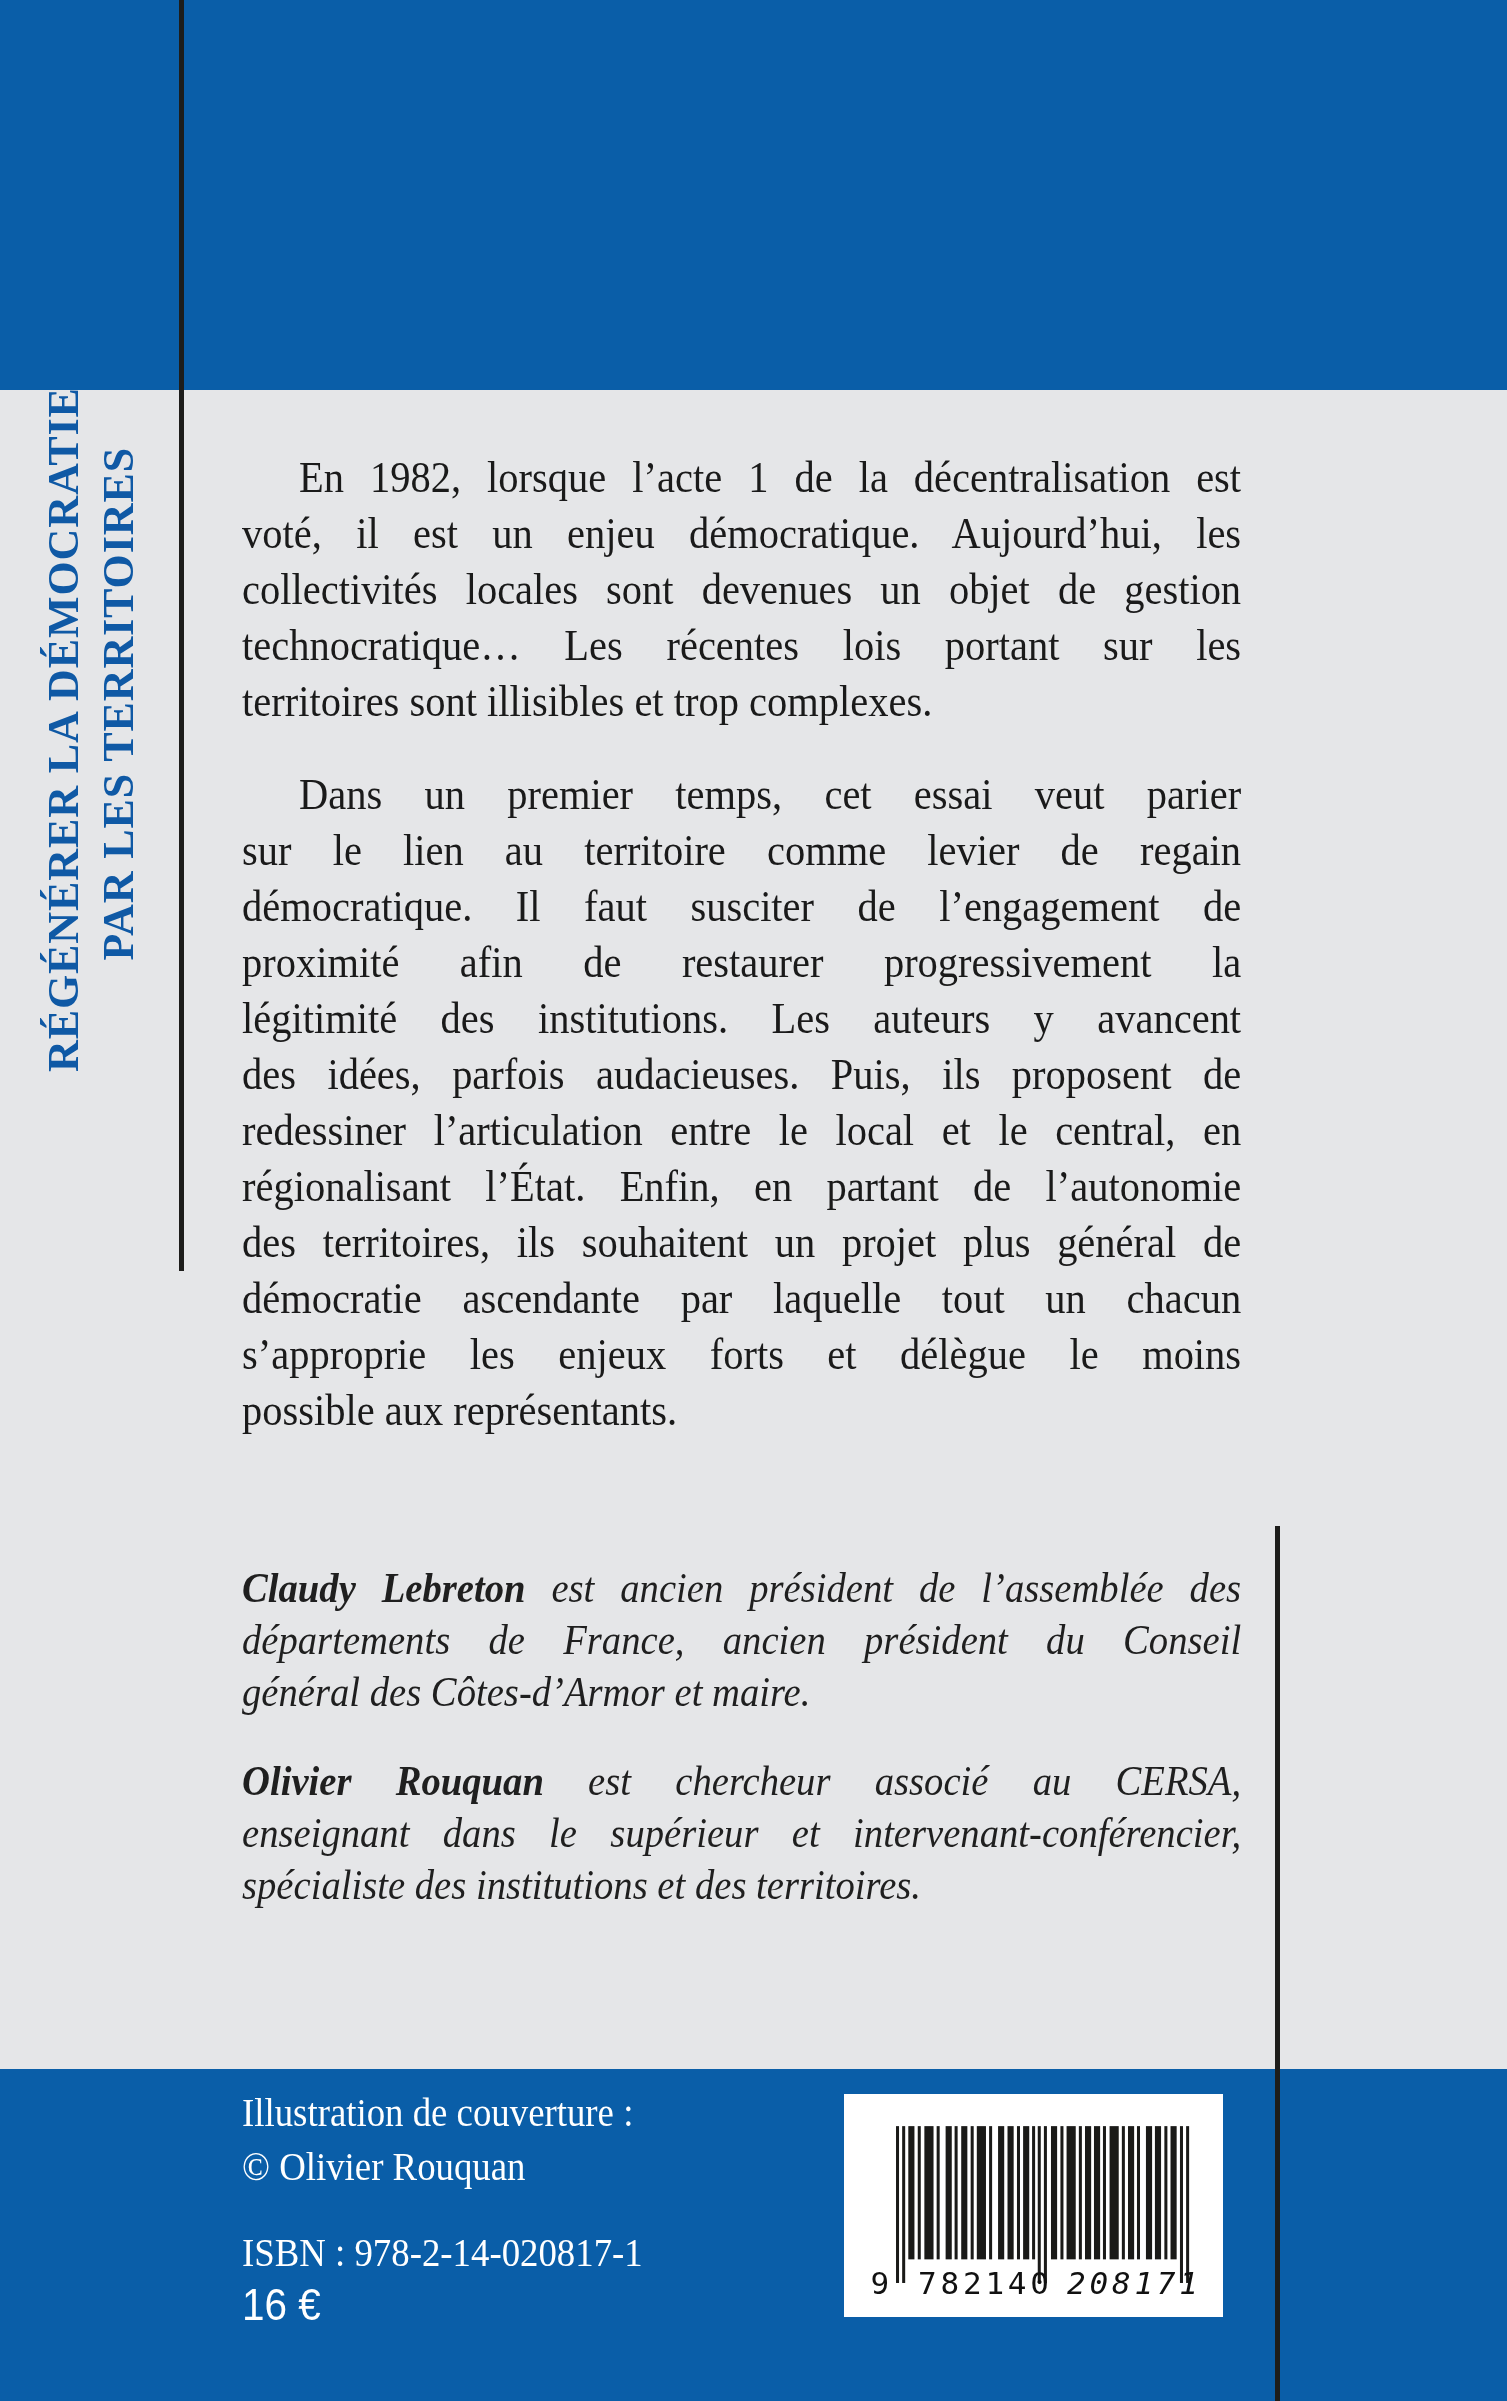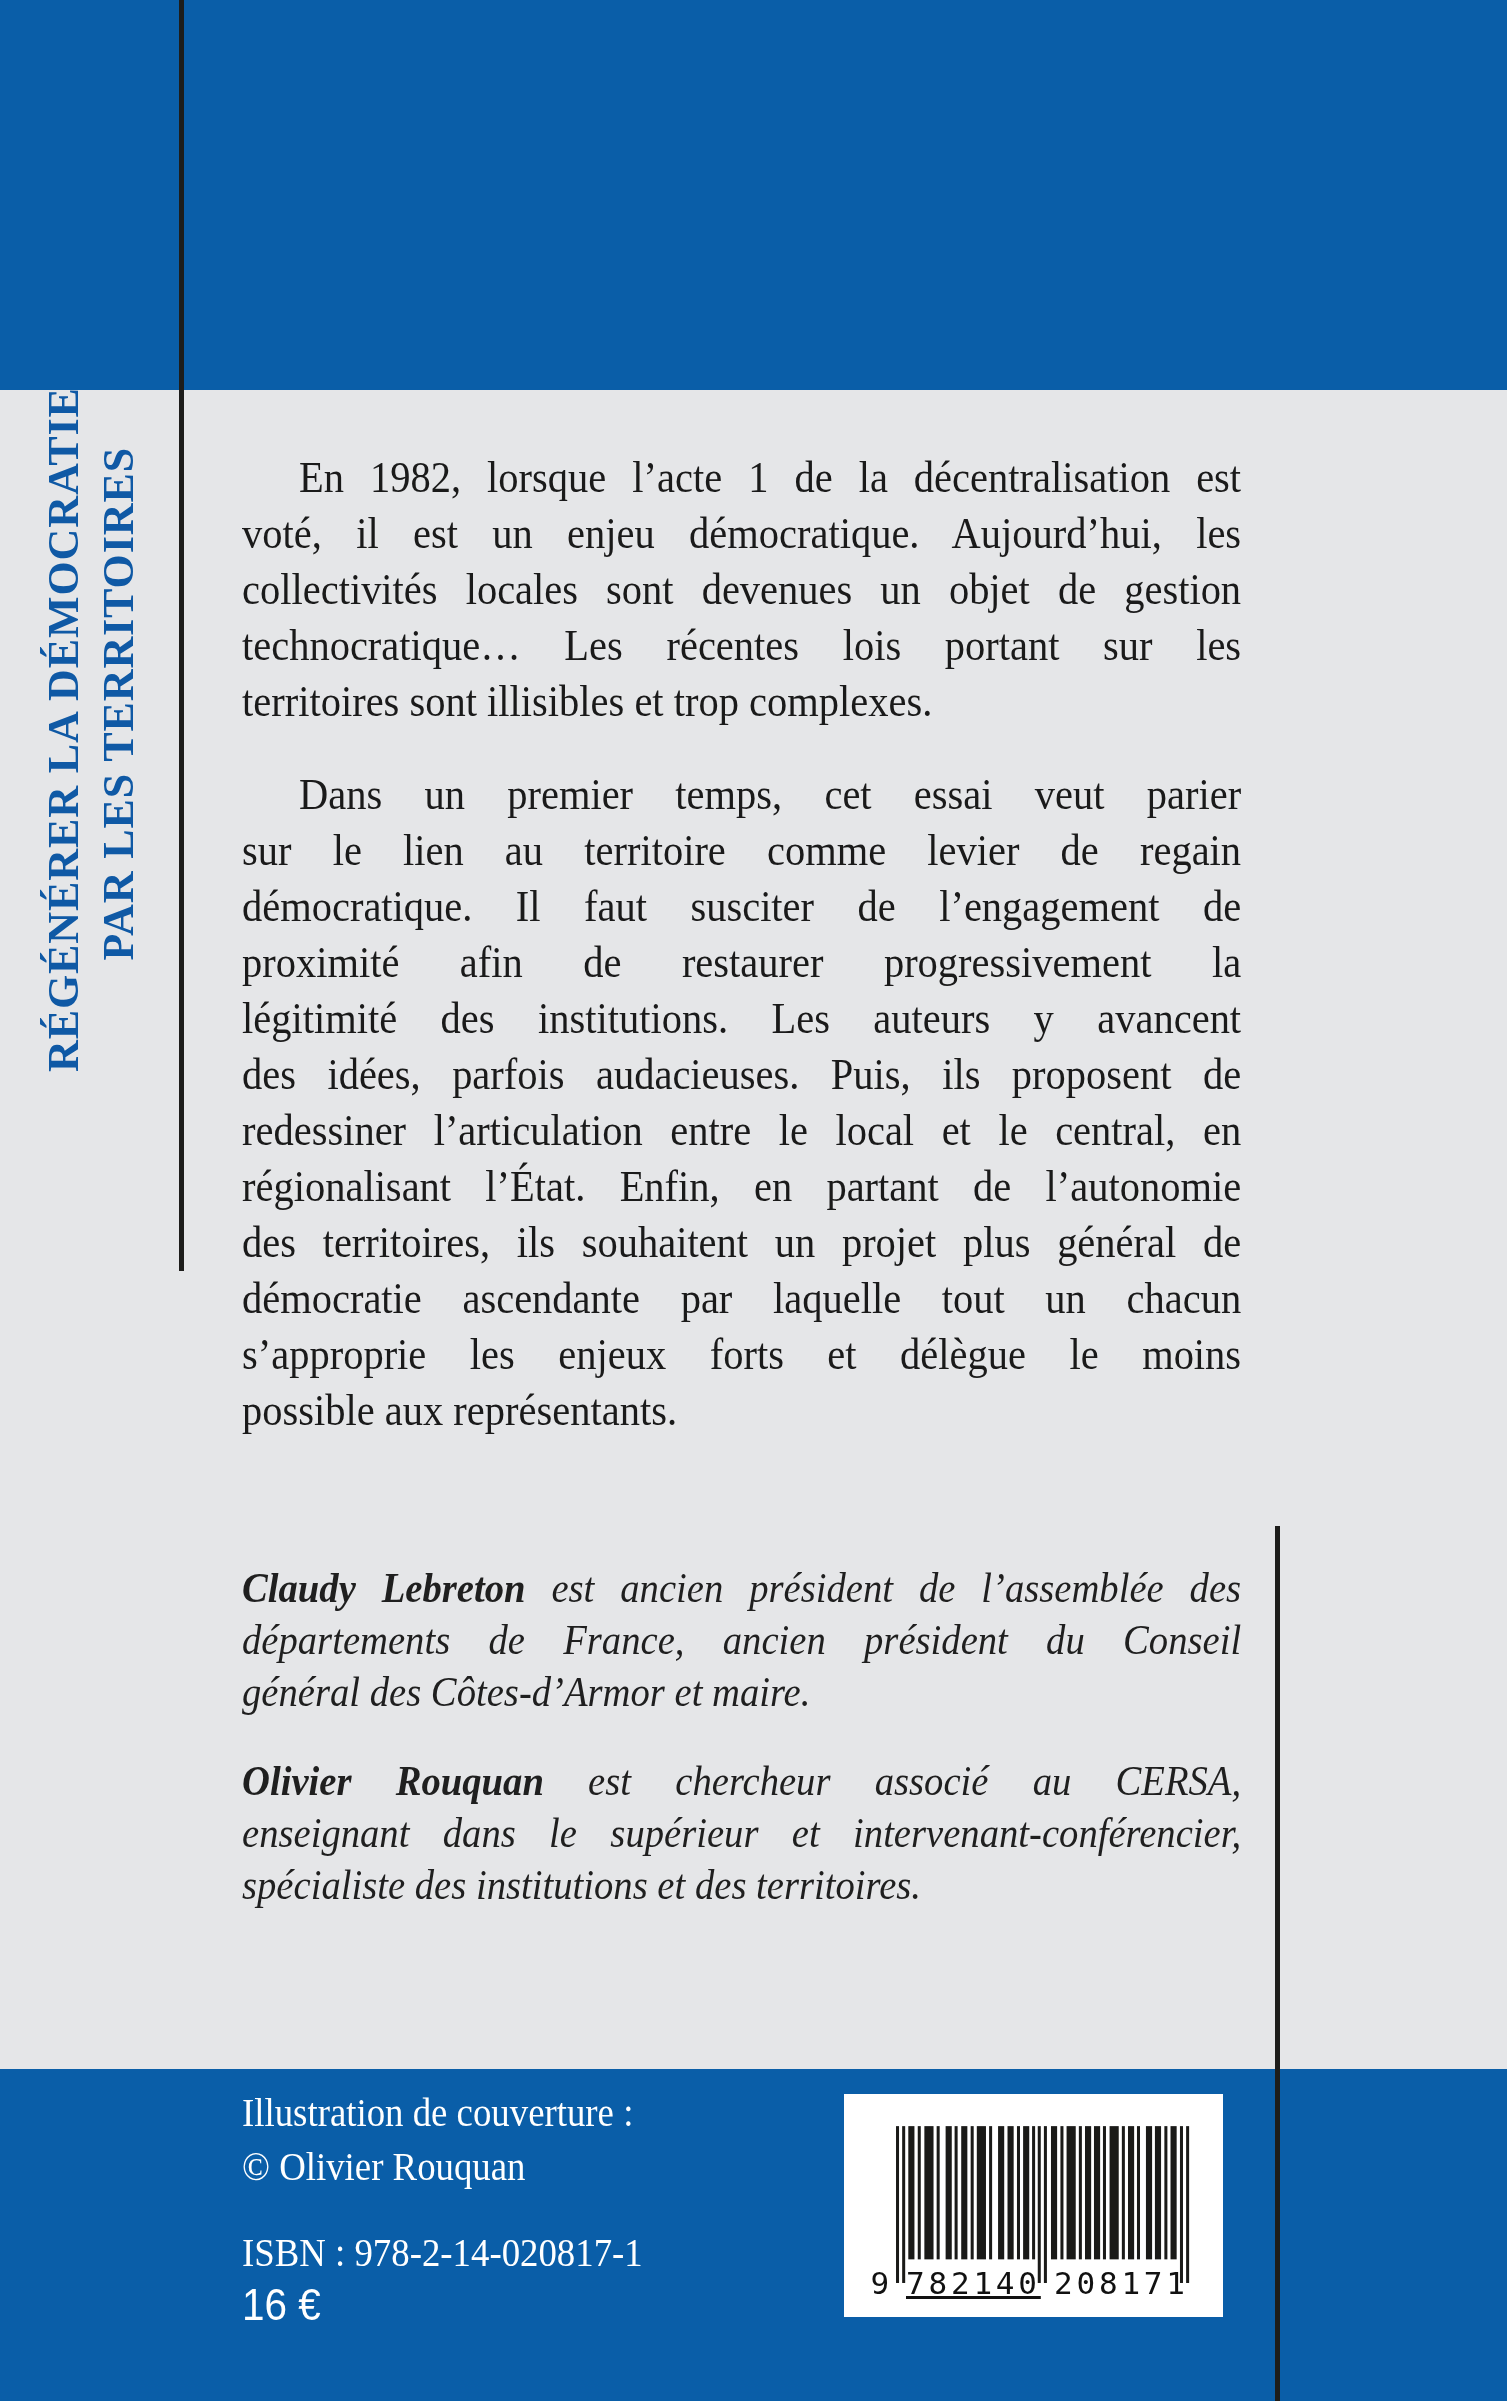--- a/index.html
+++ b/index.html
@@ -67,22 +67,22 @@
   #barcode-box svg{position:absolute;left:0;top:0;}
   .bc-digit{
     position:absolute;top:172px;
     font-family:"DejaVu Sans Mono", monospace;
     font-size:31px;line-height:34px;
     letter-spacing:3.8px;
     color:#111111;
     white-space:nowrap;
   }
   #bc-first{left:26.5px;}
-  #bc-g1{left:62px;text-decoration:underline;}
-  #bc-g2{left:210px;}
+  #bc-g1{left:74px;}
+  #bc-g2{left:223px;font-style:italic;}
 </style>
 </head>
 <body>
 
 <div id="page">
 
   <div id="top-band" class="band" style="background:#0a5ea8;"></div>
   <div id="bottom-band" class="band" style="background:#0a5ea8;"></div>
 
   <div id="left-rule" class="vrule" style="background:#1d1d1b;"></div>

